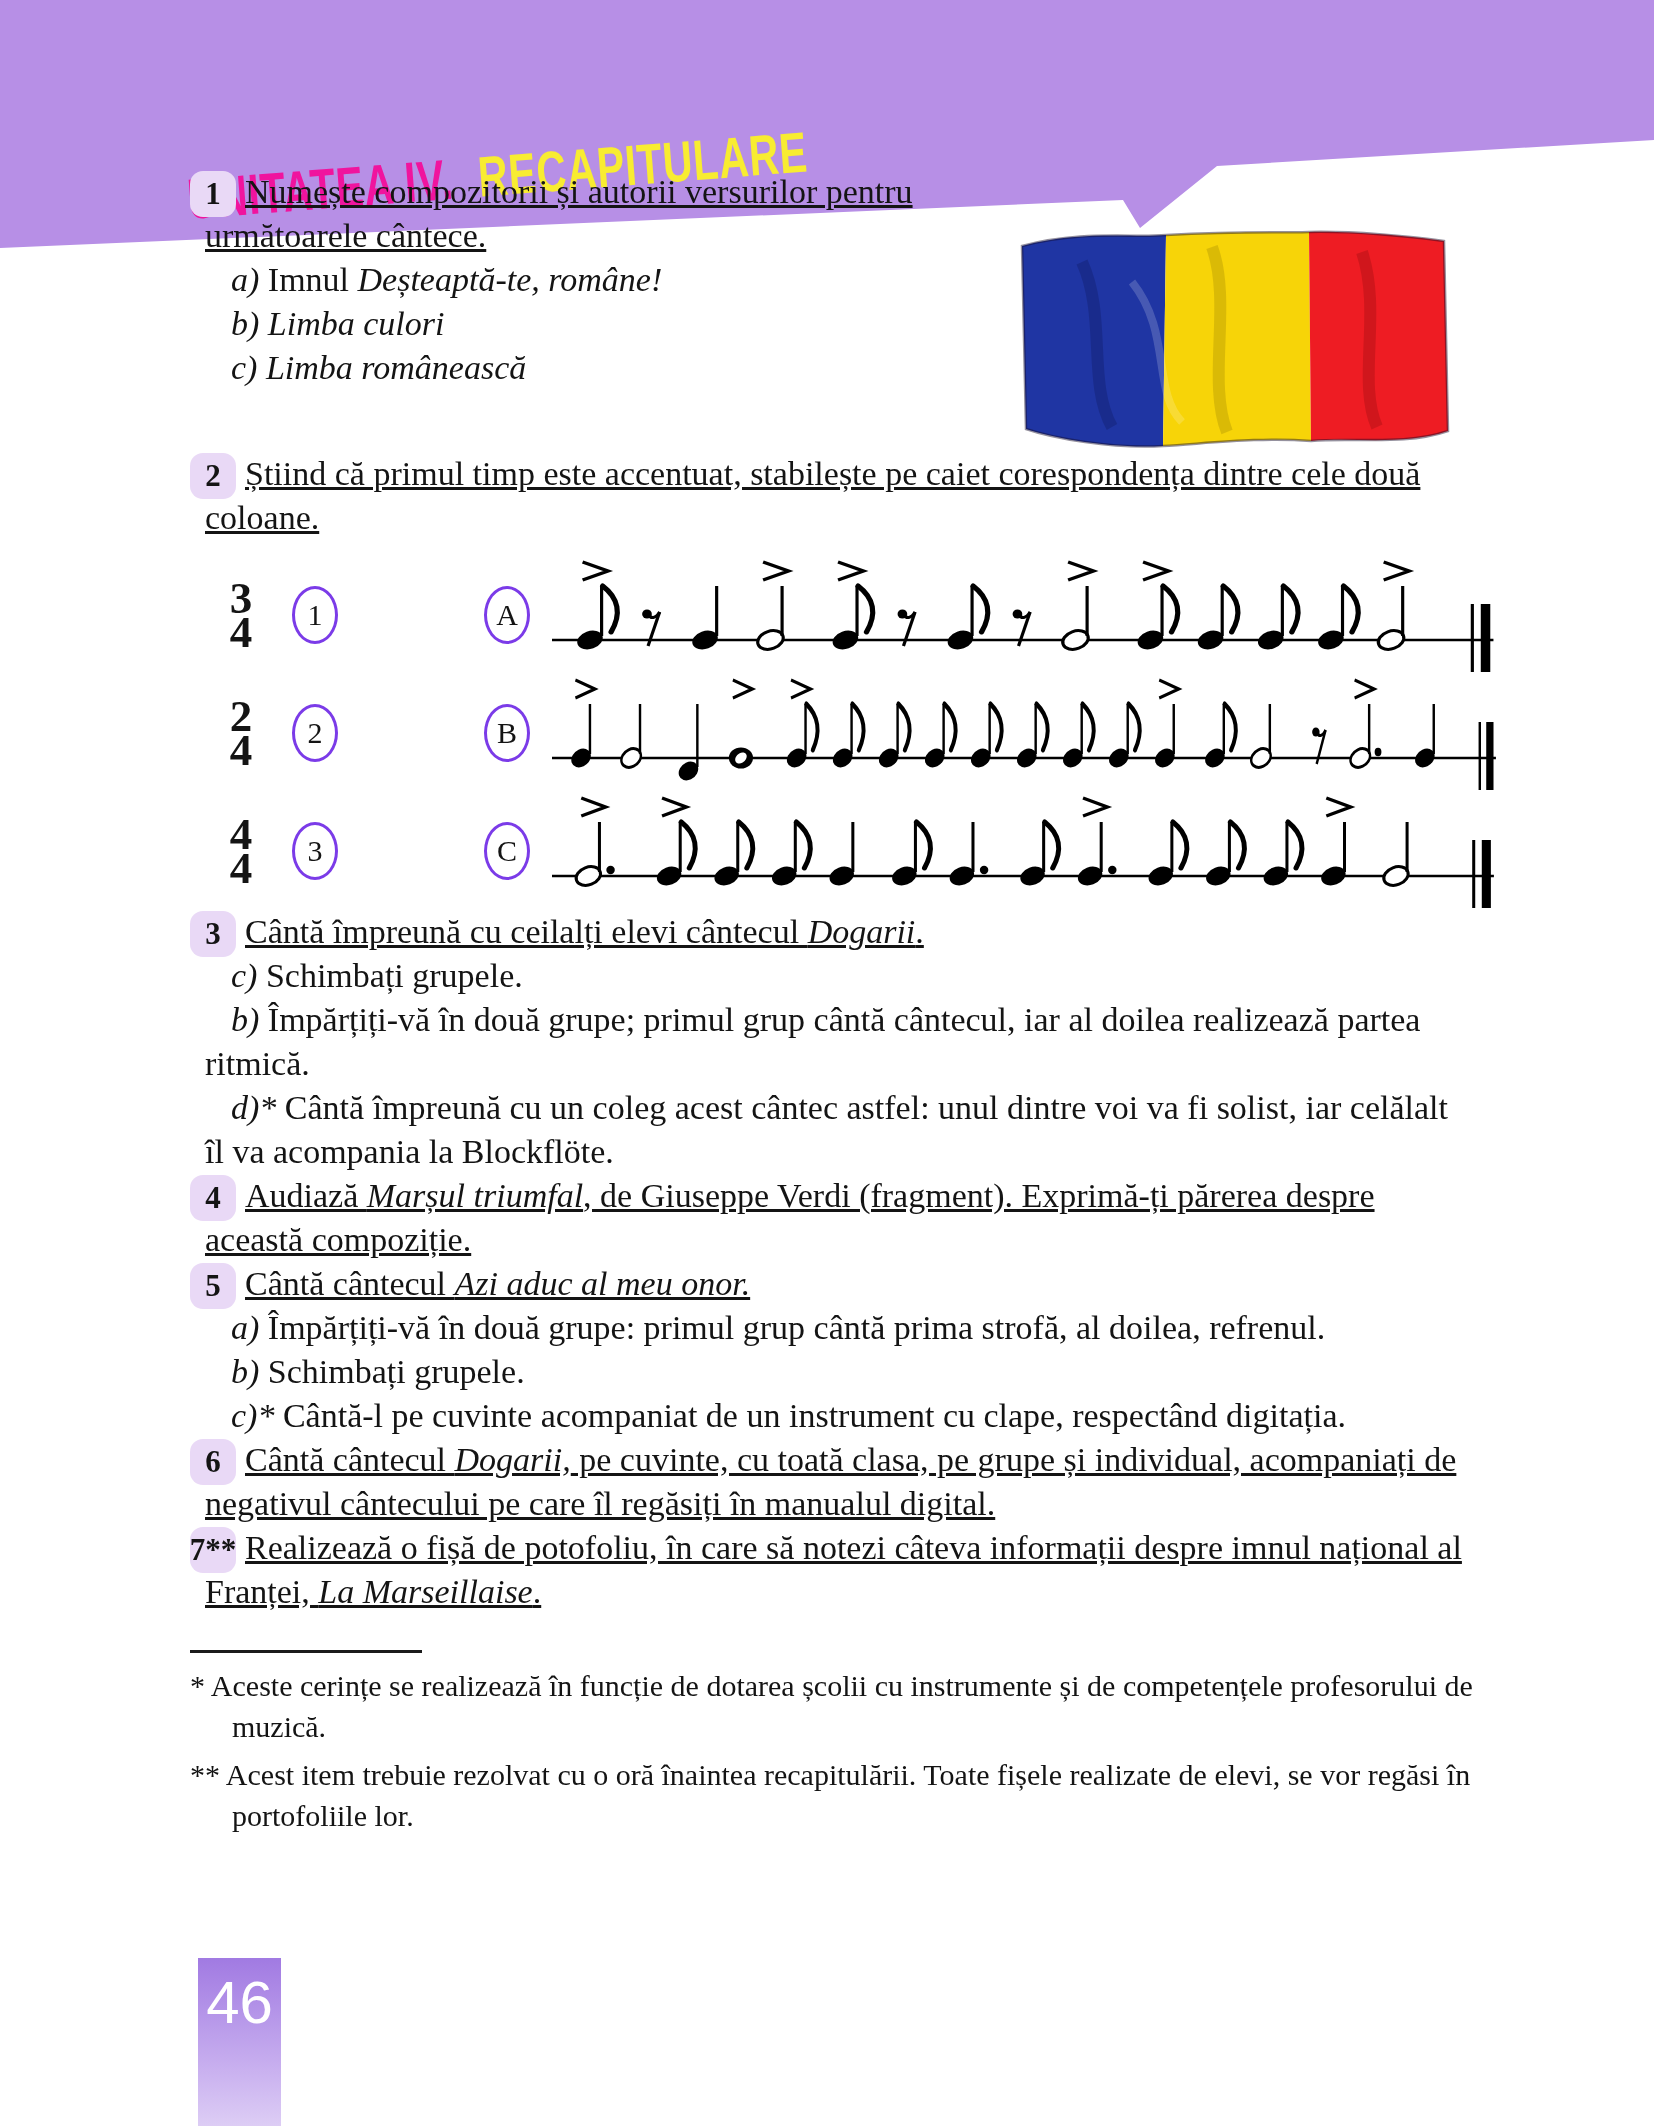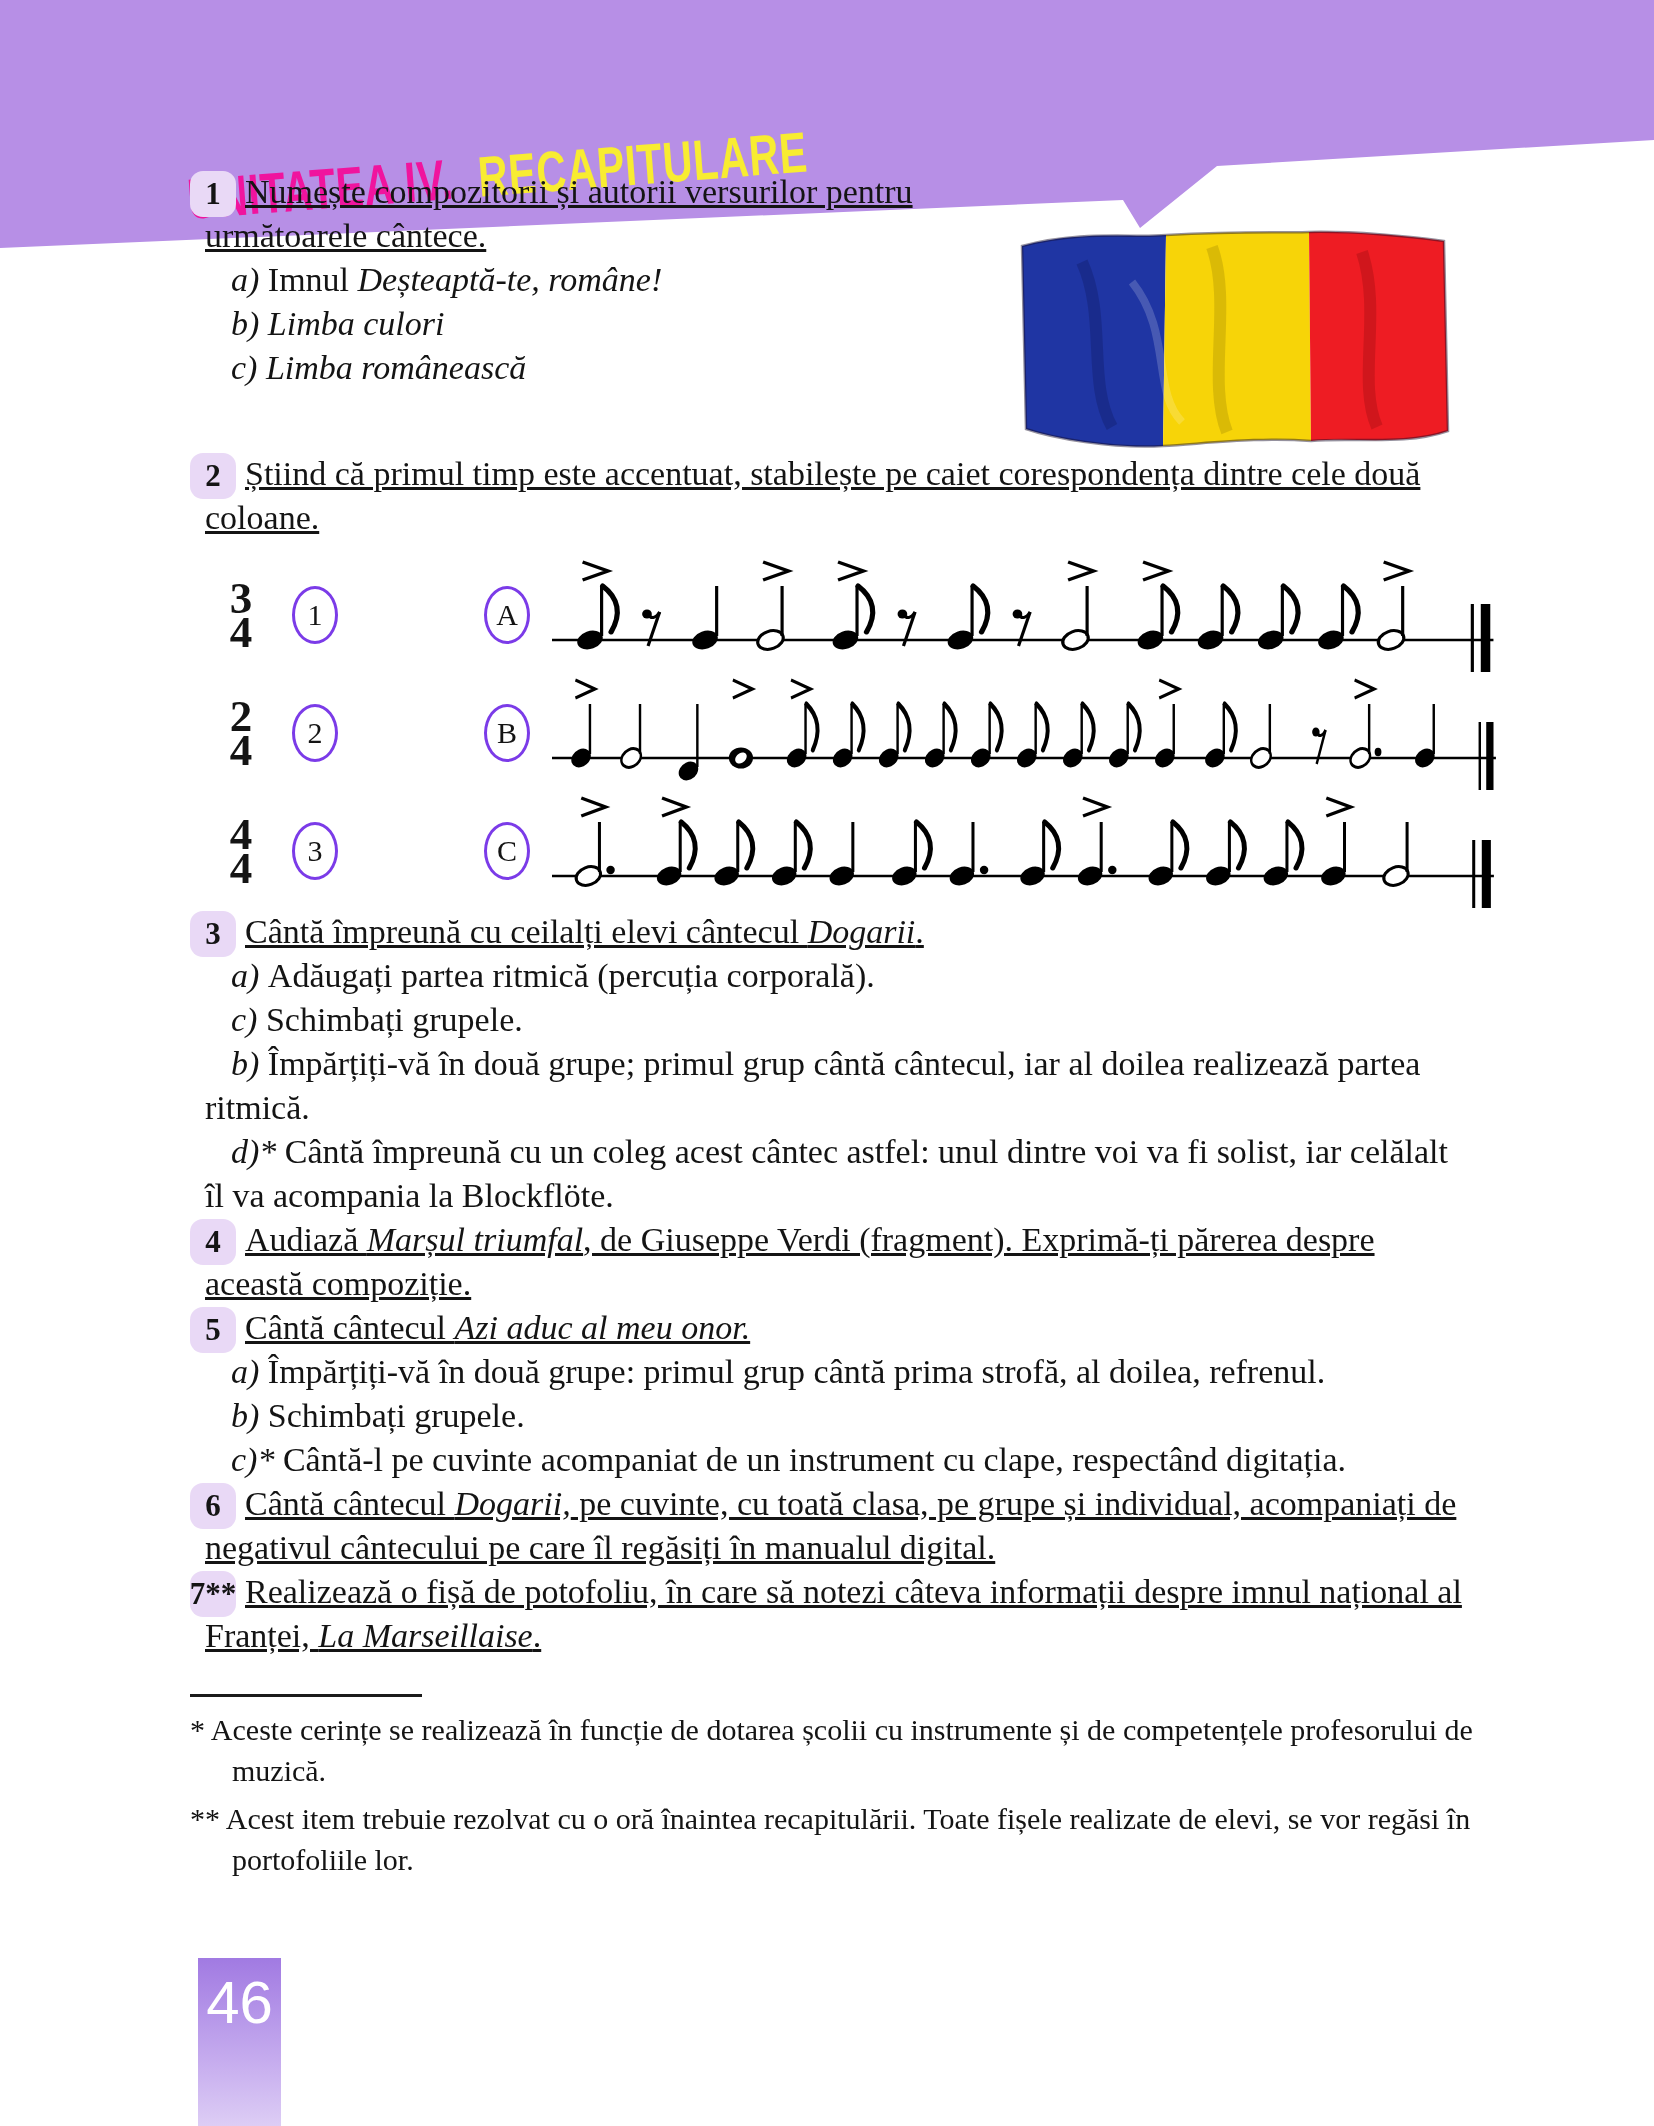--- a/index.html
+++ b/index.html
@@ -263,21 +263,20 @@
             <line x1="847" y1="80" x2="847" y2="30" stroke="#000" stroke-width="3"></line>
             <line x1="913" y1="48" x2="913" y2="116" stroke="#000" stroke-width="3"></line>
             <rect x="921" y="48" width="9" height="68"></rect>
           </svg>
         </div>
       </div>
     <div id="ex-bottom">
         <div class="ex">
           <span class="badge">3</span>
           <p class="main"><span>Cântă împreună cu ceilalți elevi cântecul </span><span class="it">Dogarii</span><span>.</span></p>
-          <p class="sub"><span class="lbl">a) </span><span>Adăugați partea ritmică (percuția corporală).</span></p>
           <p class="sub"><span class="lbl">c) </span><span>Schimbați grupele.</span></p>
           <p class="sub"><span class="lbl">b) </span><span>Împărțiți-vă în două grupe; primul grup cântă cântecul, iar al doilea realizează partea ritmică.</span></p>
           <p class="sub"><span class="lbl">d)* </span><span>Cântă împreună cu un coleg acest cântec astfel: unul dintre voi va fi solist, iar celălalt îl va acompania la Blockflöte.</span></p>
         </div>
         <div class="ex">
           <span class="badge">4</span>
           <p class="main"><span>Audiază </span><span class="it">Marșul triumfal</span><span>, de Giuseppe Verdi (fragment). Exprimă-ți părerea despre această compoziție.</span></p>
         </div>
         <div class="ex">
           <span class="badge">5</span>

